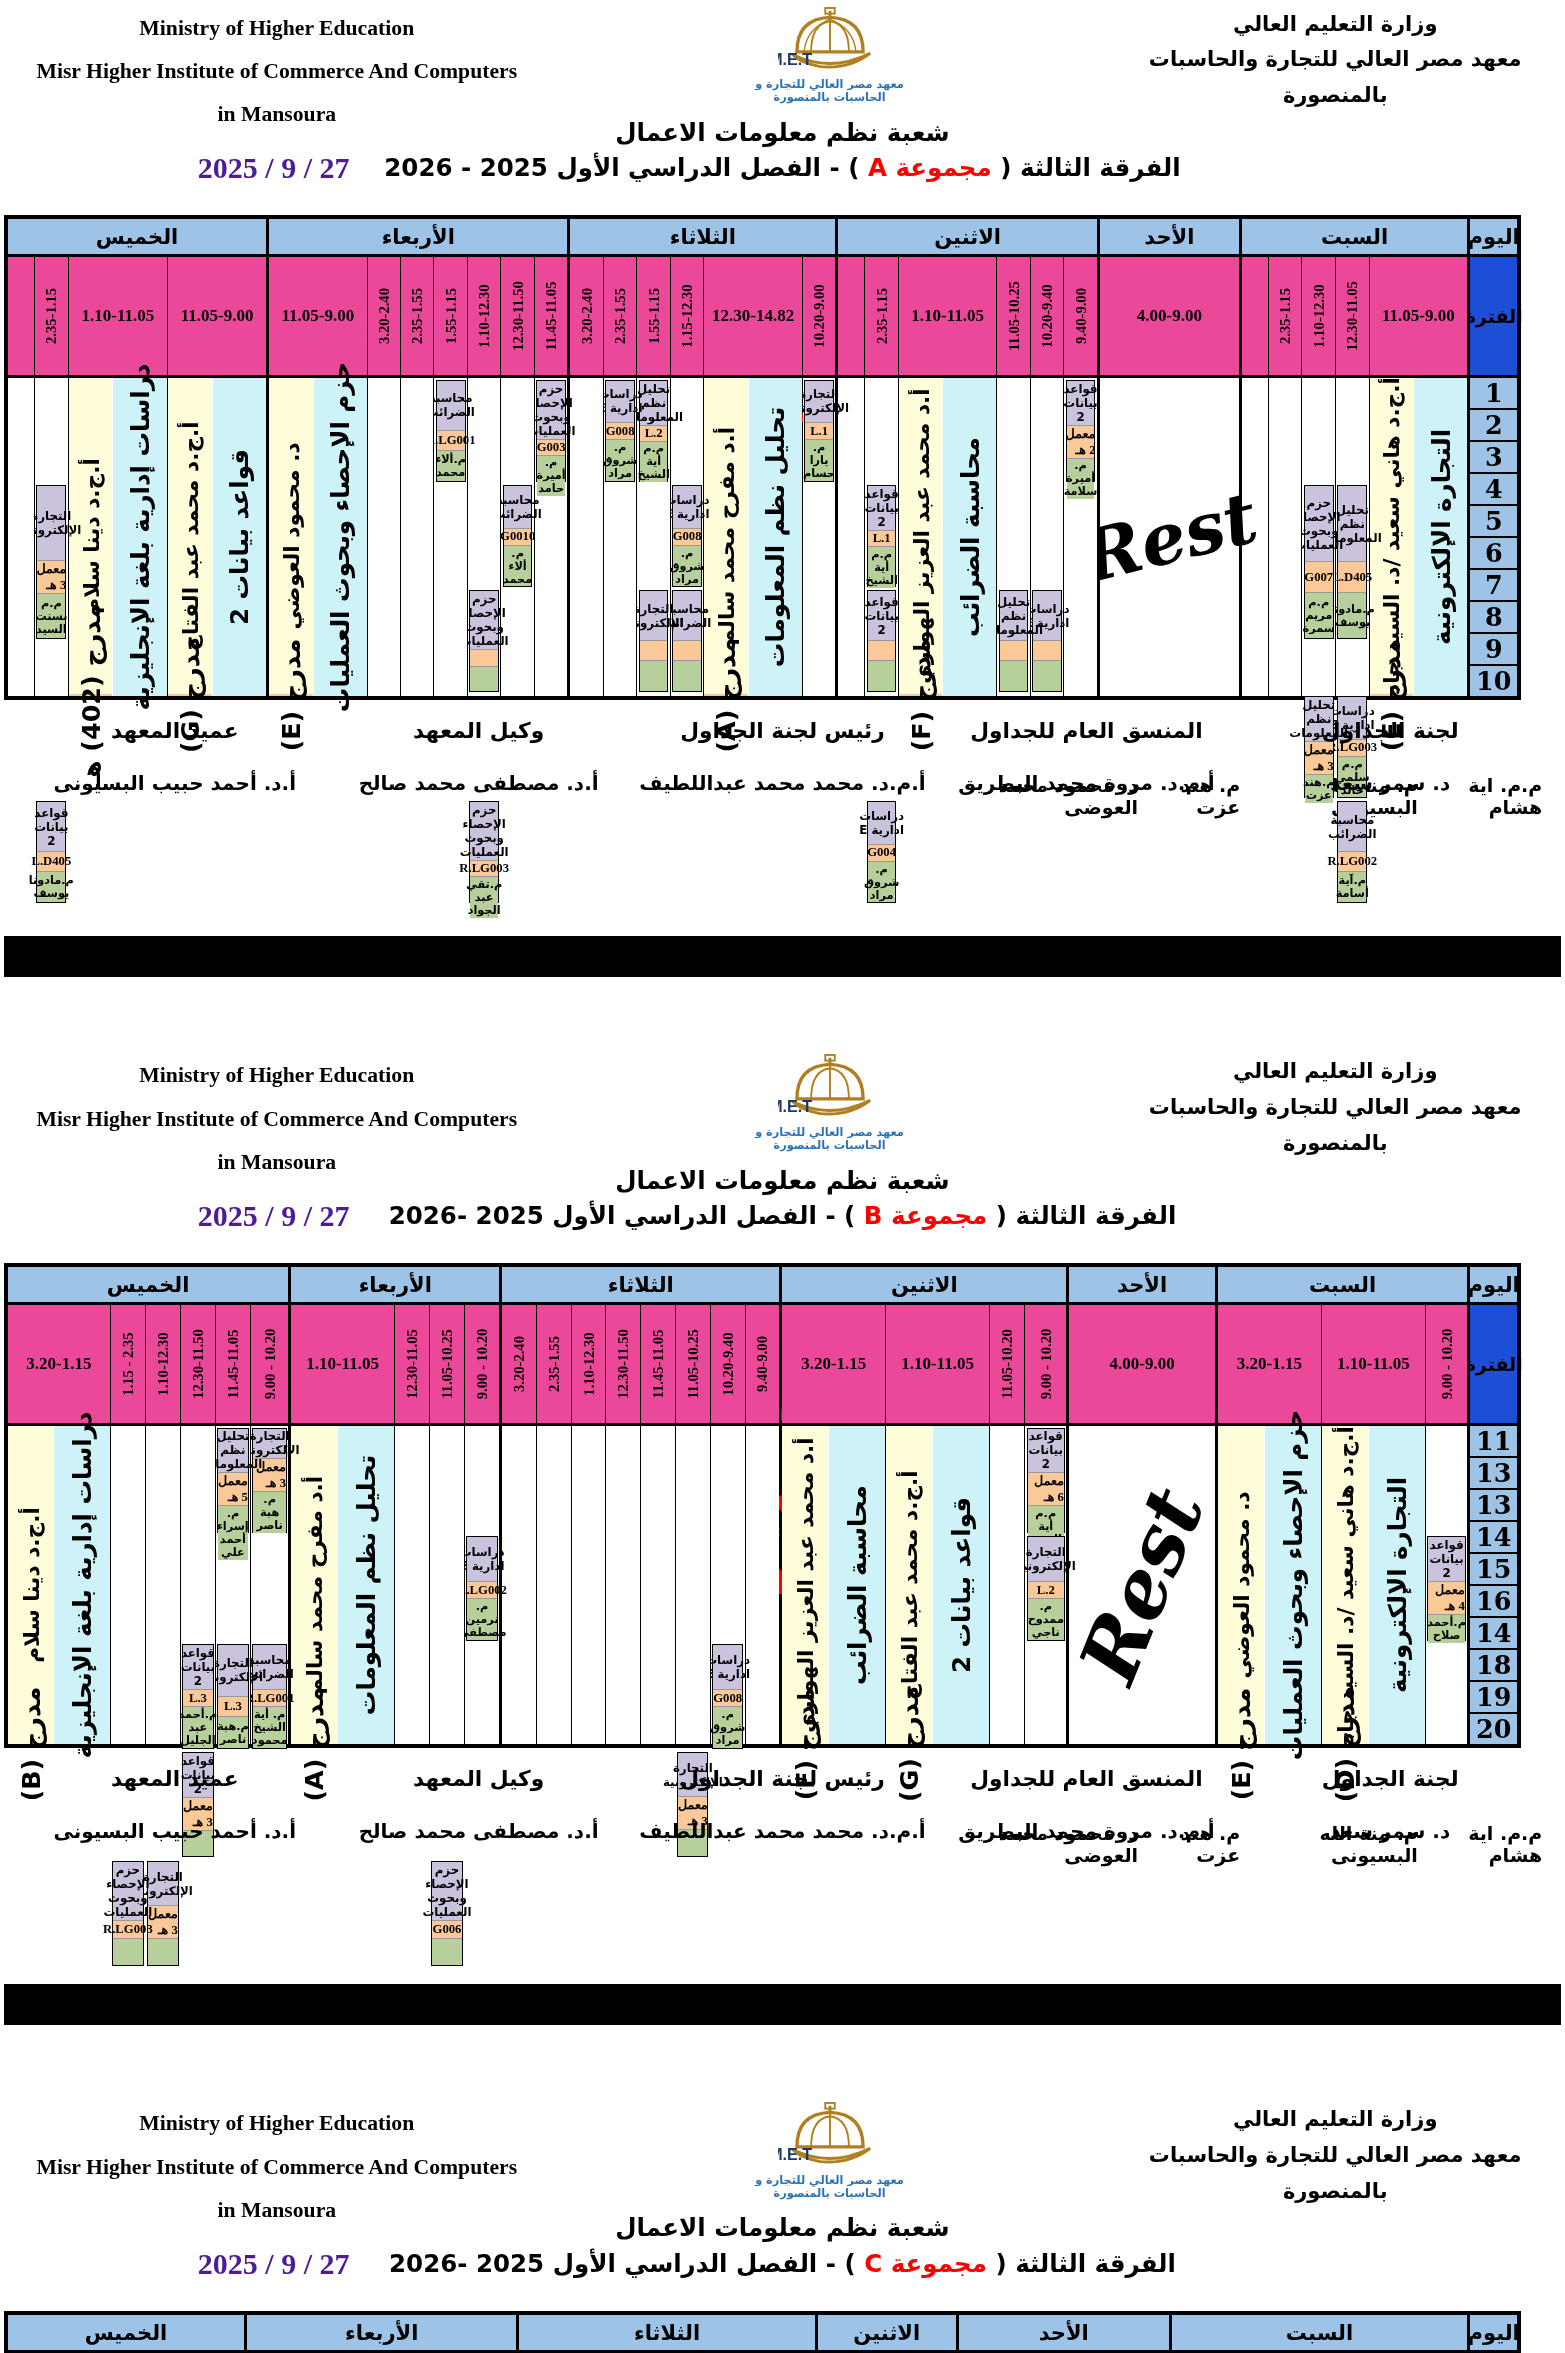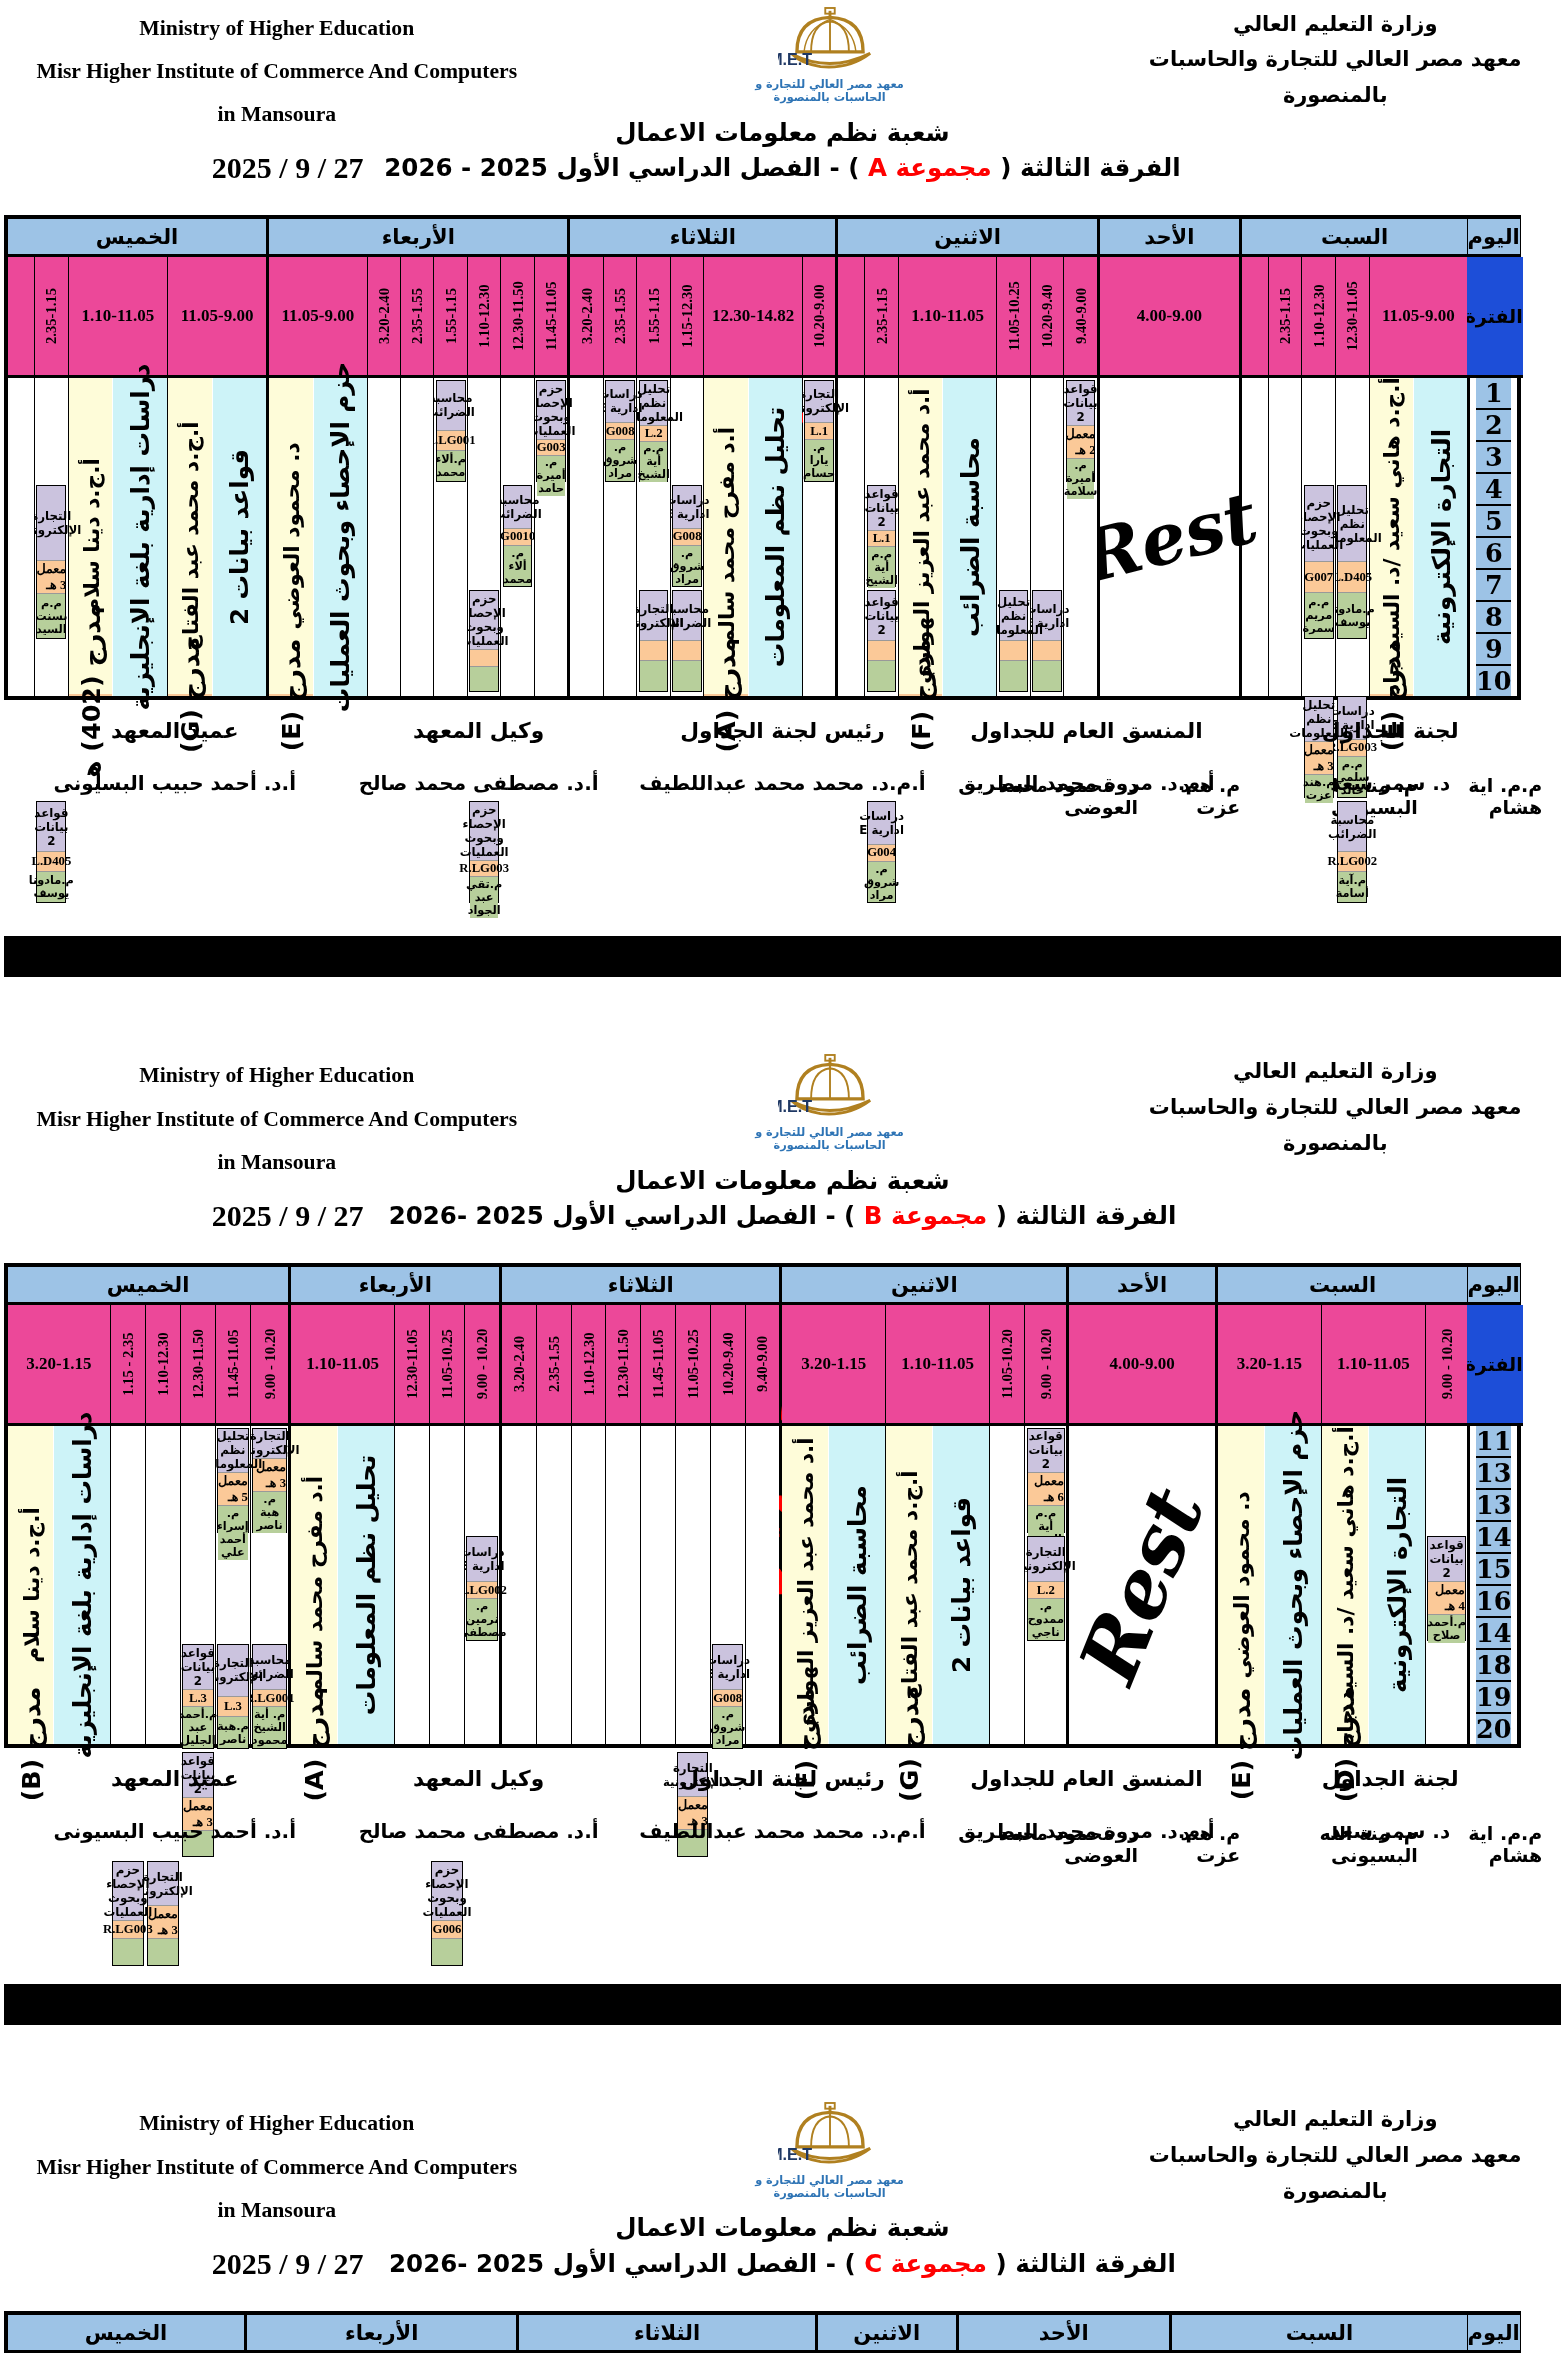--- a/index.html
+++ b/index.html
@@ -11,27 +11,27 @@
   .head-row{display:flex;direction:rtl;justify-content:space-between;align-items:flex-start;padding:3.8px 14px 0 14px;}
   .org-ar{width:424px;text-align:center;font-weight:bold;font-size:21px;line-height:1.7;}
   .org-en{width:518px;text-align:center;font-weight:bold;font-size:21.7px;line-height:2.0;font-family:"Liberation Serif",serif;}
   .logo{width:198px;text-align:center;}
   .logo .dome{display:block;margin:0 auto;}
   .logo .cap{color:#2e74b5;font-weight:bold;font-size:11.3px;margin-top:0.9px;}
   .title-row{text-align:center;margin-top:-19px;}
   .dept{font-weight:bold;font-size:24.5px;}
   .ftitle{font-weight:bold;font-size:24.5px;margin-top:6.6px;}
   .red{color:#ff0000;}
-  .date{position:absolute;left:208px;bottom:-2.8px;color:#000000;font-weight:bold;font-size:30px;font-family:"Liberation Serif",serif;}
+  .date{position:absolute;left:194px;bottom:-2.8px;color:#4c1d95;font-weight:bold;font-size:30px;font-family:"Liberation Serif",serif;}
   
   .gridwrap{display:flex;direction:rtl;margin-top:33px;}
   .gcol{width:40px;flex:none;display:flex;align-items:center;justify-content:center;}
   .gcol .vtext{font-size:47px;}
   .tbl{flex:1;border:4.7px solid #000;display:flex;direction:rtl;background:#fff;}
-  .pcol{width:47px;flex:none;display:flex;flex-direction:column;border-left:3.8px solid #000;align-items:center;}
+  .pcol{width:47px;flex:none;display:flex;flex-direction:column;border-left:3.8px solid #000;}
   .daycol{display:flex;flex-direction:column;border-left:3.8px solid #000;}
   .daycol:last-child{border-left:none;}
   .dname{height:35px;background:#9dc3e6;border-bottom:3.3px solid #000;display:flex;align-items:center;justify-content:center;font-weight:bold;font-size:21px;}
   .dayflex{display:flex;direction:rtl;flex:1;}
   .slot{display:flex;flex-direction:column;border-left:1.4px solid #000;min-width:0;}
   .slot:last-child{border-left:none;}
   .slot-time{height:118px;border-bottom:3.8px solid #000;position:relative;display:flex;align-items:center;justify-content:center;font-weight:bold;background:#ec4899;}
   .slot-time.h{font-size:17px;font-family:"Liberation Serif",serif;}
   .slot-body{flex:1;position:relative;background:#fff;}
   .vtext{position:absolute;top:50%;left:50%;transform:translate(-50%,-50%) rotate(-90deg);white-space:nowrap;font-weight:bold;}

